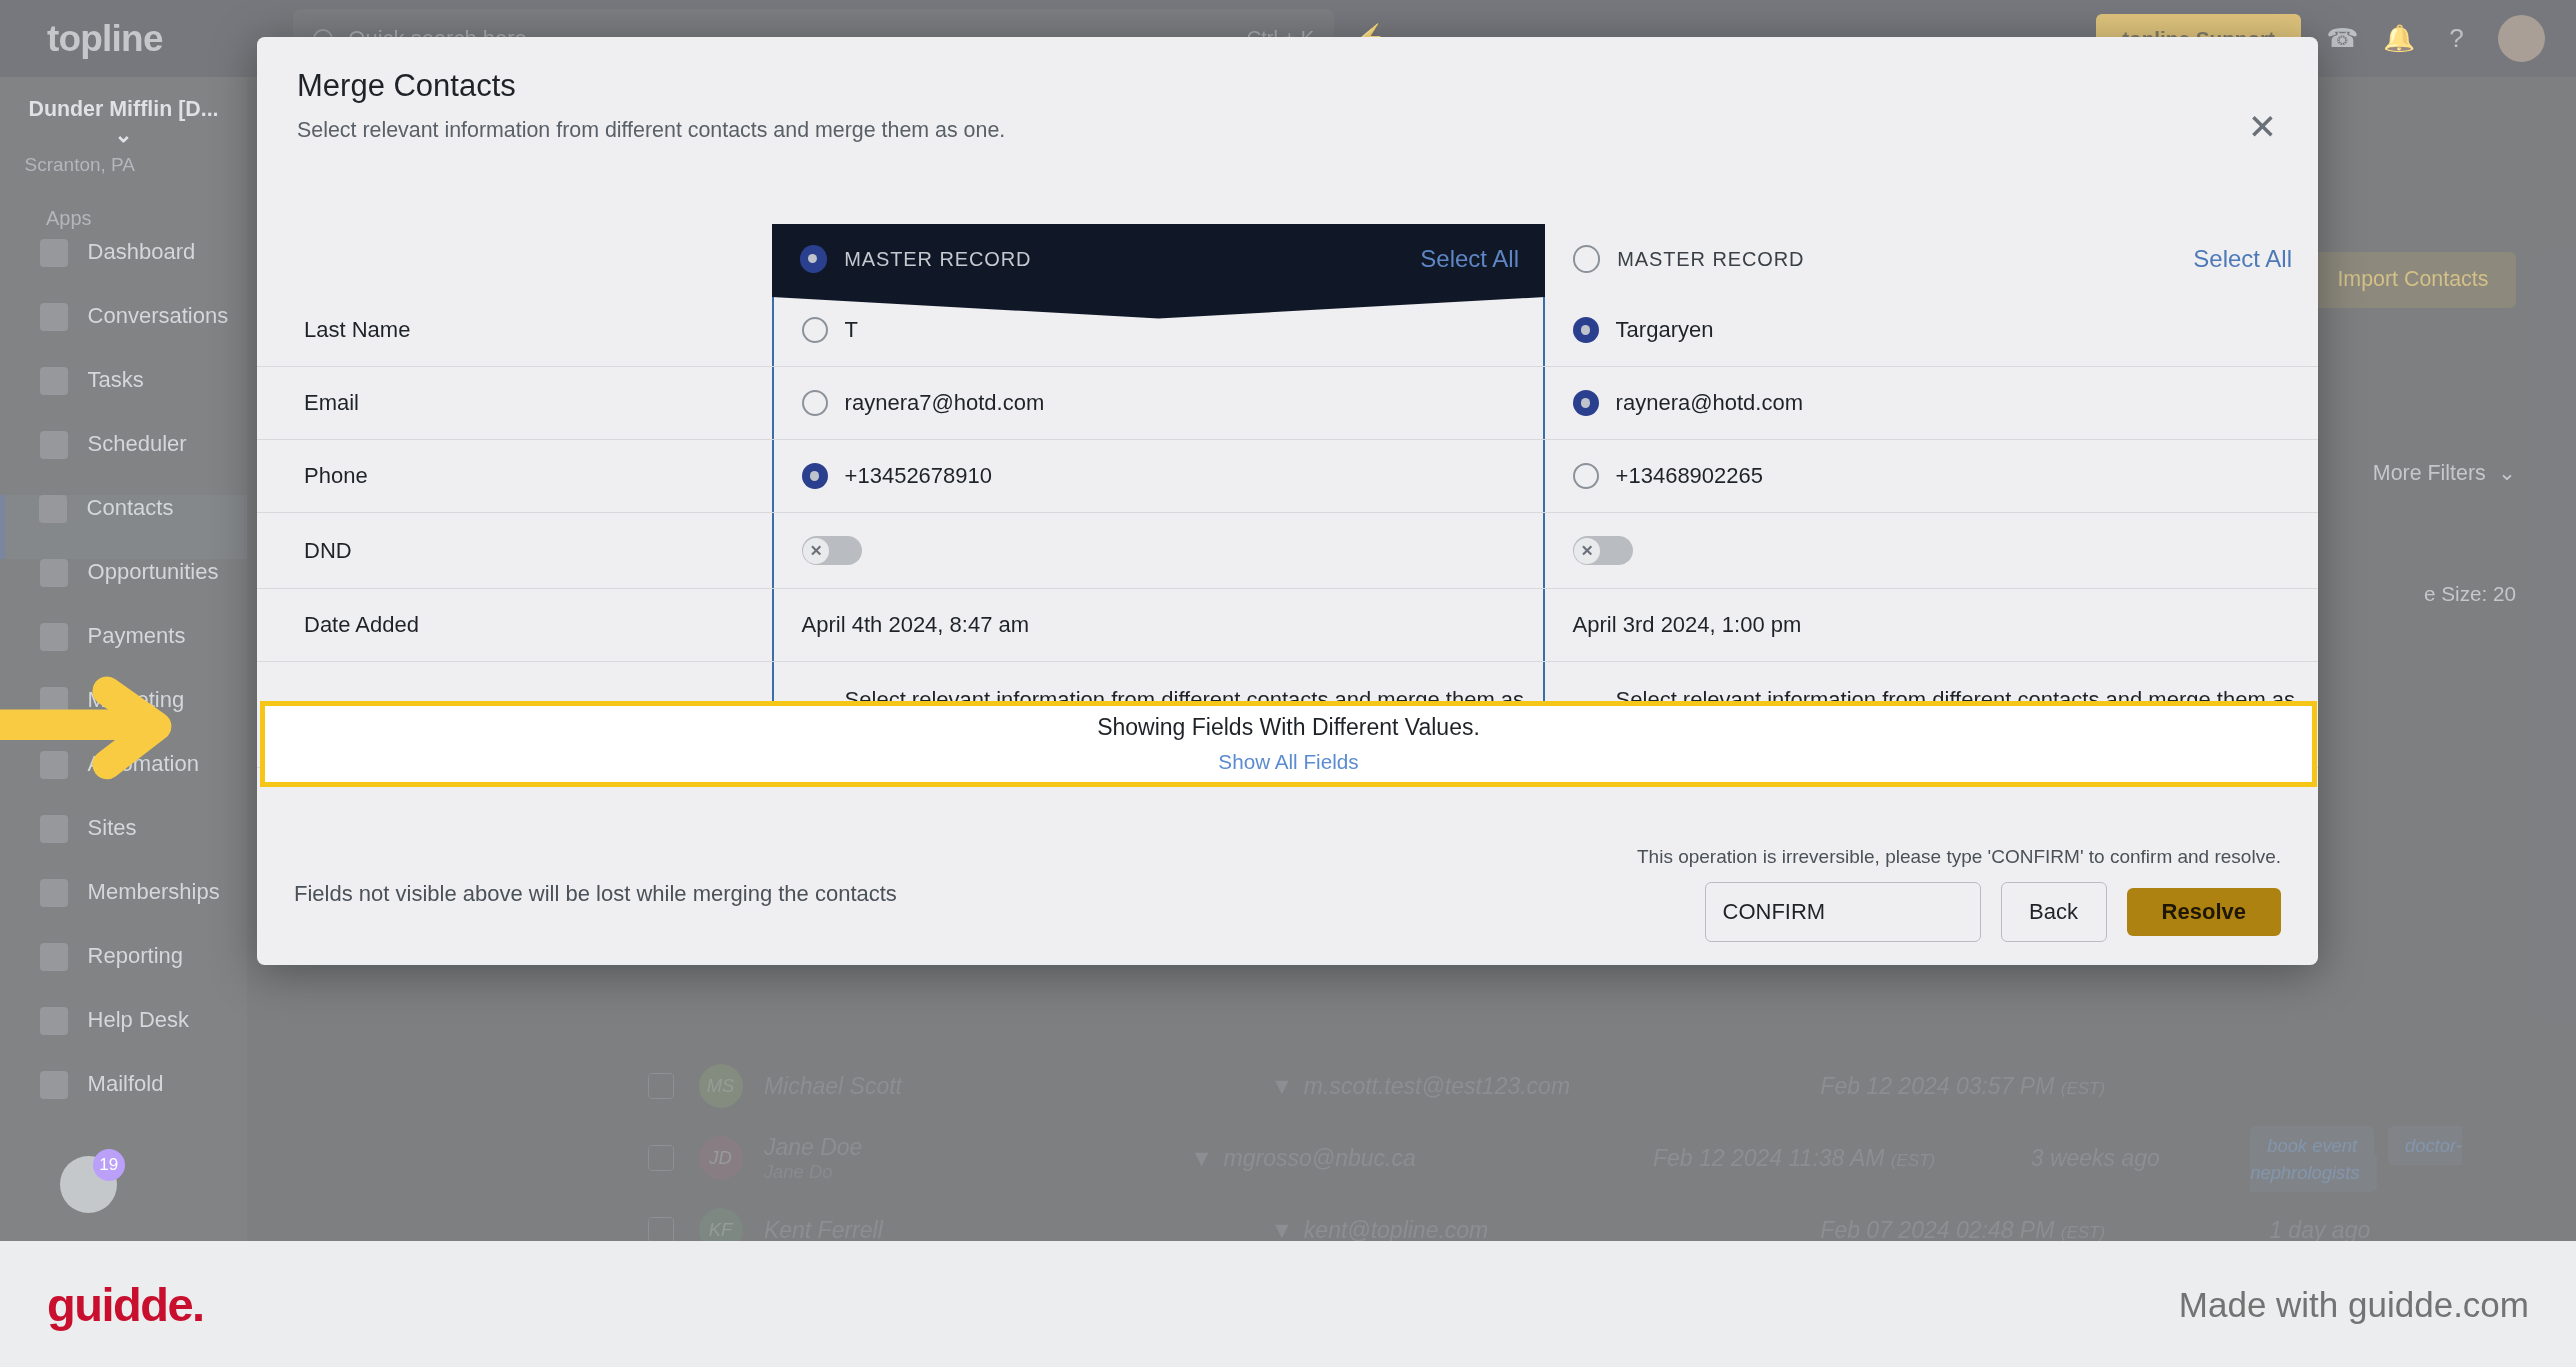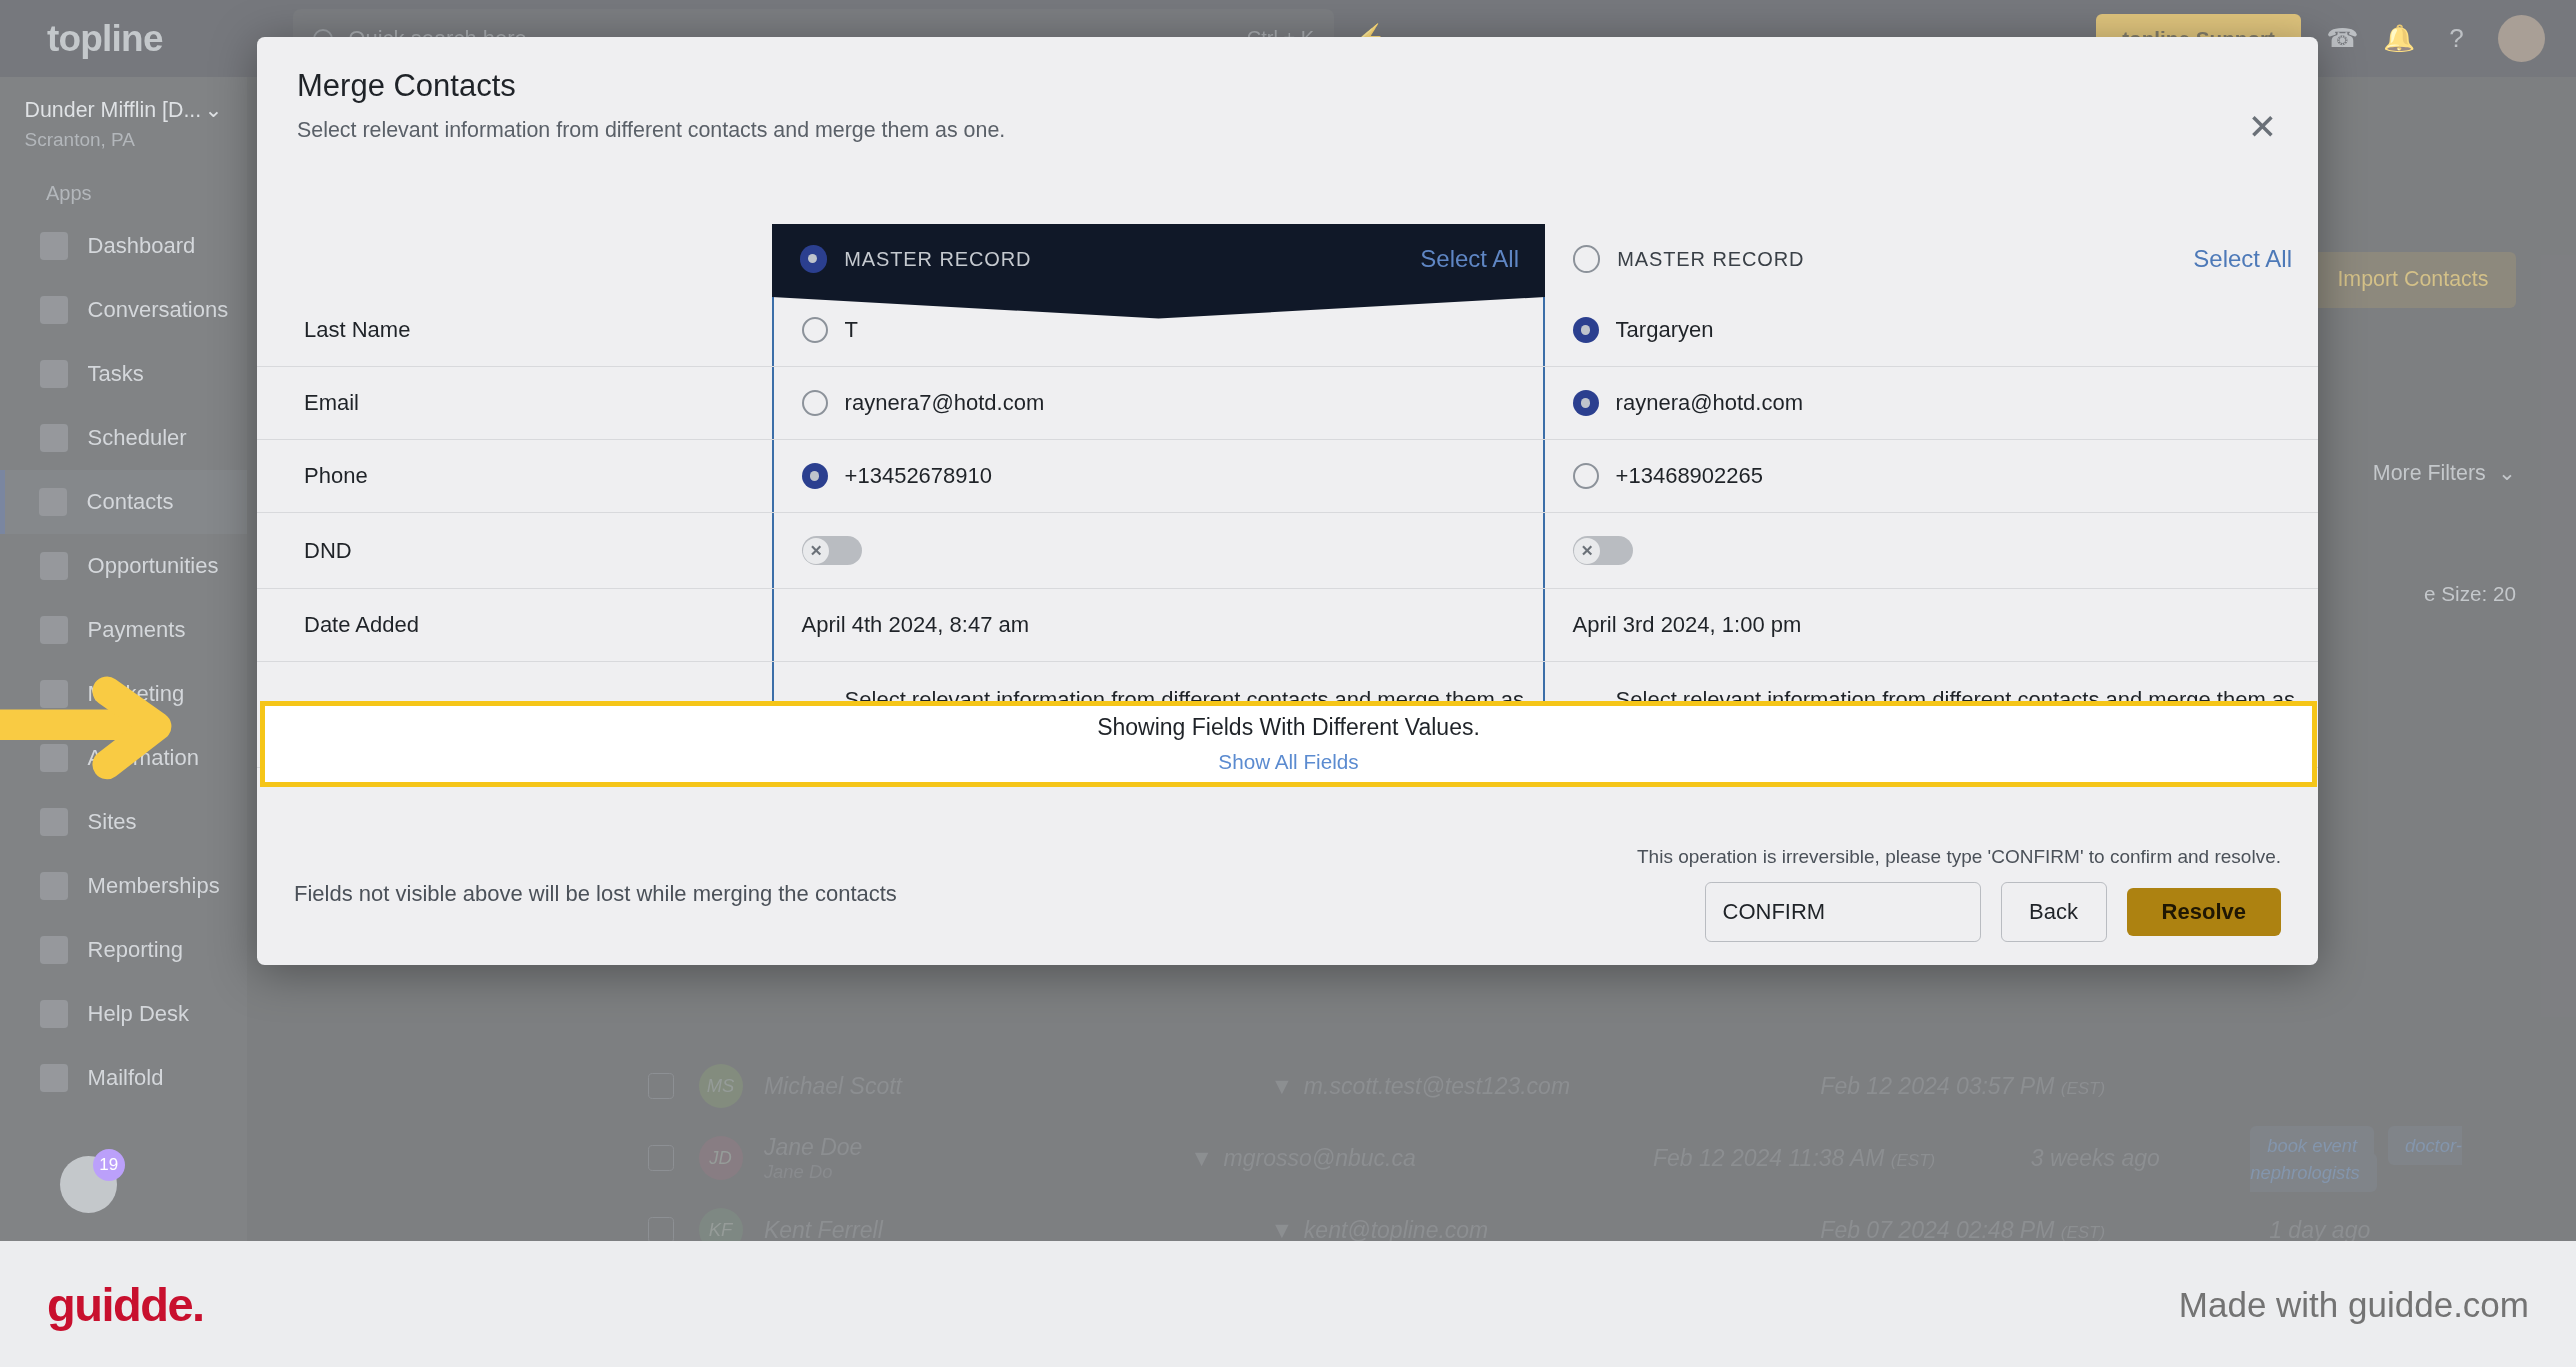--- a/index.html
+++ b/index.html
@@ -22,24 +22,24 @@
   .search .kbd { color:#6b7178; font-size:20px; }
   .bolt { margin-left:18.4px; color:#e8b923; font-size:27.6px; }
   .topright { position:absolute; right:31px; top:0; height:77px; display:flex; align-items:center; gap:26px; }
   .support-btn { background:#c99a1f; color:#2a2203; font-size:20.7px; font-weight:600; padding:13px 26px; border-radius:6.1px; }
   .ticon { width:31px; height:31px; color:#8d939a; font-size:26px; display:flex; align-items:center; justify-content:center; }
   .avatar { width:47px; height:47px; border-radius:50%; background:#6b5a4a; }
 
   
   .sidebar { position:absolute; left:0; top:77px; width:247px; height:1164px; background:#262a2e; }
   .loc { padding:20px 24.5px 13.8px 24.5px; }
-  .loc .name { color:#c9cdd2; font-size:21.4px; font-weight:400; display:flex; align-items:center; justify-content:space-between;}
+  .loc .name { color:#c9cdd2; font-size:21.4px; font-weight:700; display:flex; align-items:center; justify-content:space-between;flex-direction:column;}
   .loc .sub { color:#7d838a; font-size:19px; margin-top:6.1px; }
   .apps-label { color:#7d838a; font-size:20px; padding:17px 0 9.2px 46px; }
-  .nav-item { display:flex; align-items:center; gap:20px; height:64px; padding-left:40px; color:#b6bbc1; font-size:22px; }
+  .nav-item { display:flex; gap:20px; height:64px; padding-left:40px; color:#b6bbc1; font-size:22px; }
   .nav-item.active { background:#2d3238; border-left:5.4px solid #1a2f5c; padding-left:34px; }
   .nav-ico { width:27.6px; height:27.6px; background:#4a4f55; border-radius:3.8px; flex:none; }
   .badge-circle { position:absolute; left:60px; bottom:27.6px; width:57px; height:57px; border-radius:50%; background:#9aa0a6; }
   .badge-circle .cnt { position:absolute; right:-7.7px; top:-7.7px; width:32px; height:32px; border-radius:50%; background:#8b5cf6; color:#fff; font-size:17px; display:flex; align-items:center; justify-content:center; }
 
   
   .content { position:absolute; left:247px; top:77px; right:0; bottom:127px; background:#202327; }
   .import-btn { position:absolute; right:60px; top:175px; background:#3b3420; color:#b59433; font-size:21.4px; padding:15.3px 27.6px; border-radius:6.1px; }
   .morefilters { position:absolute; right:60px; top:383px; color:#9aa0a6; font-size:21.4px; display:flex; gap:12.3px; align-items:center; }
   .pagesize { position:absolute; right:60px; top:505px; color:#9aa0a6; font-size:20.7px; }

